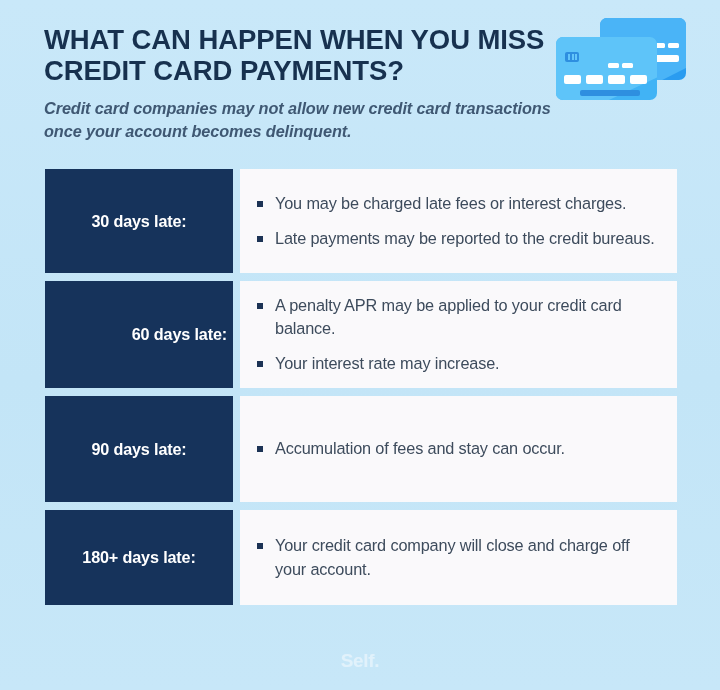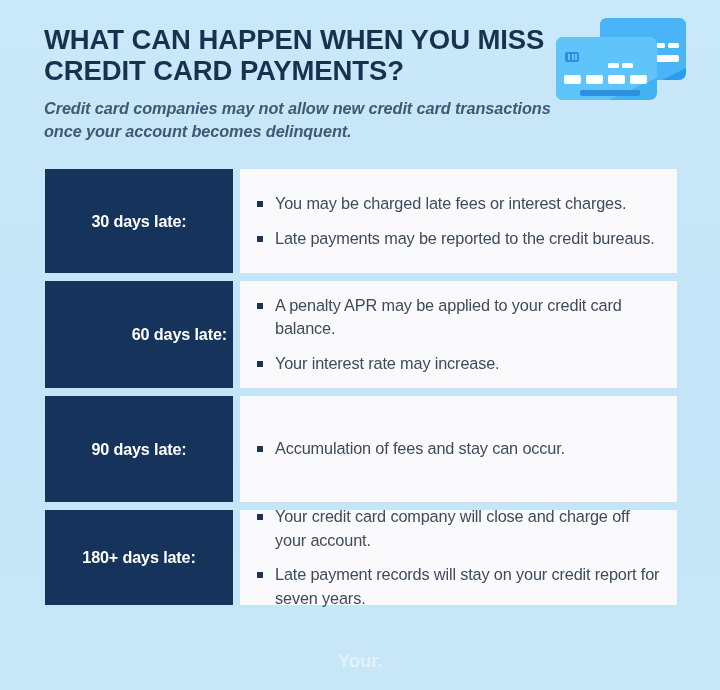--- a/index.html
+++ b/index.html
@@ -311,22 +311,21 @@
       </div>
     </div>
 
     <div class="row h4">
       <div class="row-label">
         <span class="row-label-text">180+ days late:</span>
       </div>
       <div class="row-content">
         <ul class="bullets">
           <li>Your credit card company will close and charge off your account.</li>
-          <li>Late payment records will stay on your credit report for seven years.</li>
         </ul>
       </div>
     </div>
 
   </div>
 
-  <div class="footer-logo">Your.</div>
+  <div class="footer-logo">Self.</div>
 
 </div>
 
 </body></html>

